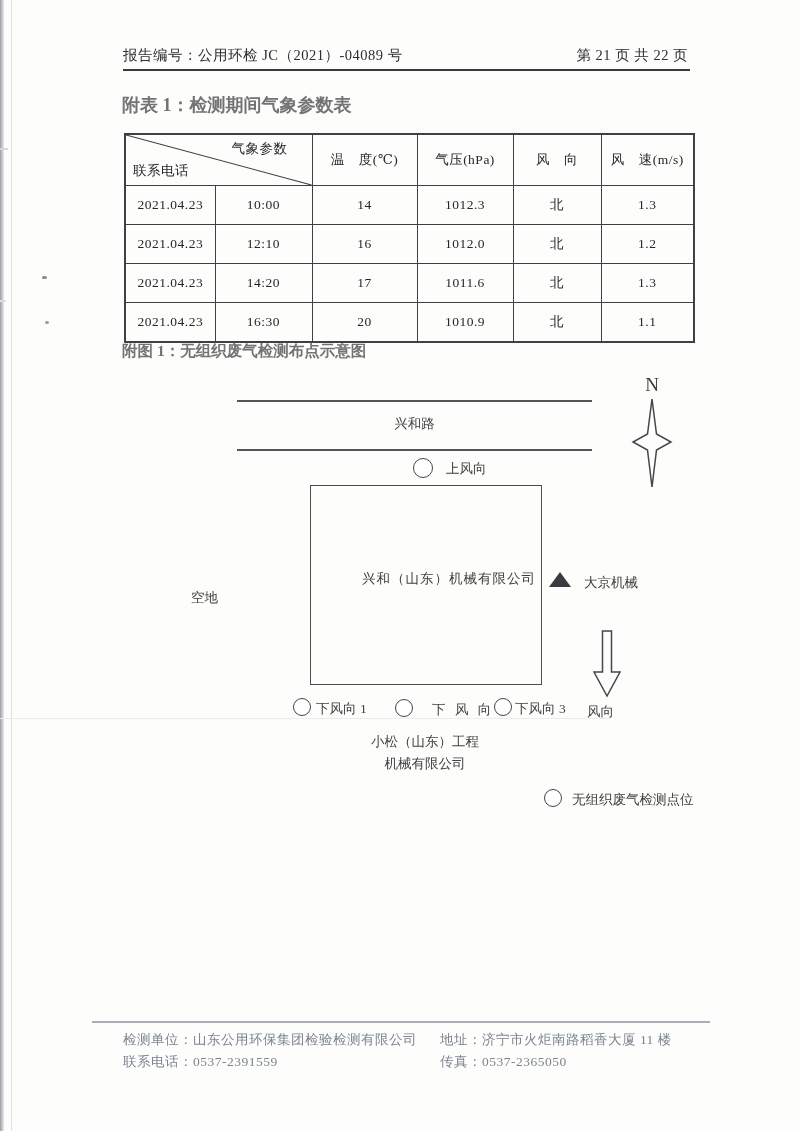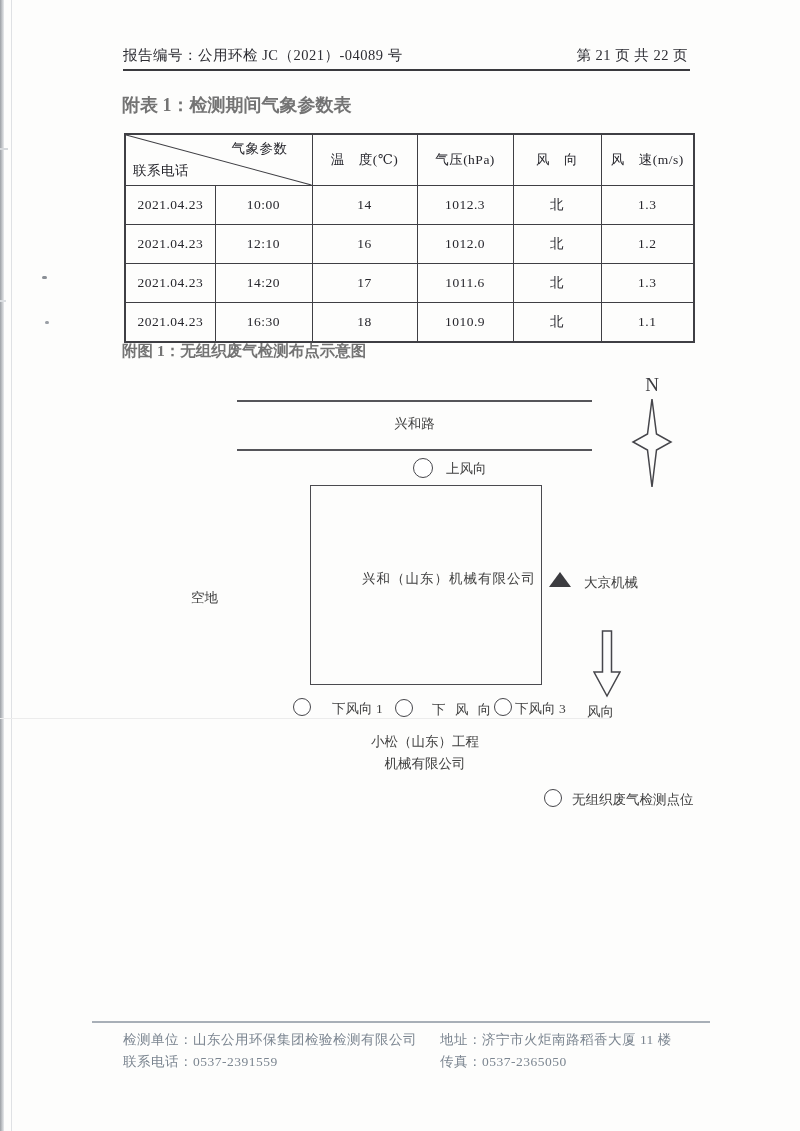--- a/index.html
+++ b/index.html
@@ -106,21 +106,21 @@
     <td>2021.04.23</td>
     <td>14:20</td>
     <td>17</td>
     <td>1011.6</td>
     <td>北</td>
     <td>1.3</td>
   </tr>
   <tr class="body-row">
     <td>2021.04.23</td>
     <td>16:30</td>
-    <td>18</td>
+    <td>20</td>
     <td>1010.9</td>
     <td>北</td>
     <td>1.1</td>
   </tr>
 </tbody>
   </table>
 
 <div class="abs sec-title" style="top:341px;font-size:15.5px;">附图 1：无组织废气检测布点示意图</div>
 
 <div class="abs road-line" style="left:237px;top:400px;width:355px;"></div>
@@ -145,21 +145,21 @@
 <div class="abs fig-label" style="left:584px;top:574px;">大京机械</div>
 
 <svg class="abs" style="left:593px;top:630px;" width="28" height="68" viewBox="0 0 28 68">
   <path d="M9.5 1 L18.5 1 L18.5 42 L27 42 L14 66 L1 42 L9.5 42 Z" fill="#fdfdfc" stroke="#46464b" stroke-width="1.5"></path>
 </svg>
 <div class="abs fig-label" style="left:587px;top:703px;">风向</div>
 
 <div class="abs faint-line" style="left:0;top:718px;width:610px;"></div>
 
 <div class="abs pt-circle" style="left:293px;top:698px;"></div>
-<div class="abs fig-label" style="left:332px;top:700px;">下风向 1</div>
+<div class="abs fig-label" style="left:316px;top:700px;">下风向 1</div>
 <div class="abs pt-circle" style="left:395px;top:699px;"></div>
 <div class="abs fig-label" style="left:432px;top:701px;letter-spacing:3px;">下 风 向</div>
 <div class="abs pt-circle" style="left:494px;top:698px;"></div>
 <div class="abs fig-label" style="left:515px;top:700px;">下风向 3</div>
 
 <div class="abs fig-label centered" style="left:310px;top:733px;width:230px;">小松（山东）工程</div>
 <div class="abs fig-label centered" style="left:310px;top:755px;width:230px;">机械有限公司</div>
 
 <div class="abs pt-circle" style="left:544px;top:789px;"></div>
 <div class="abs fig-label" style="left:572px;top:791px;">无组织废气检测点位</div>

